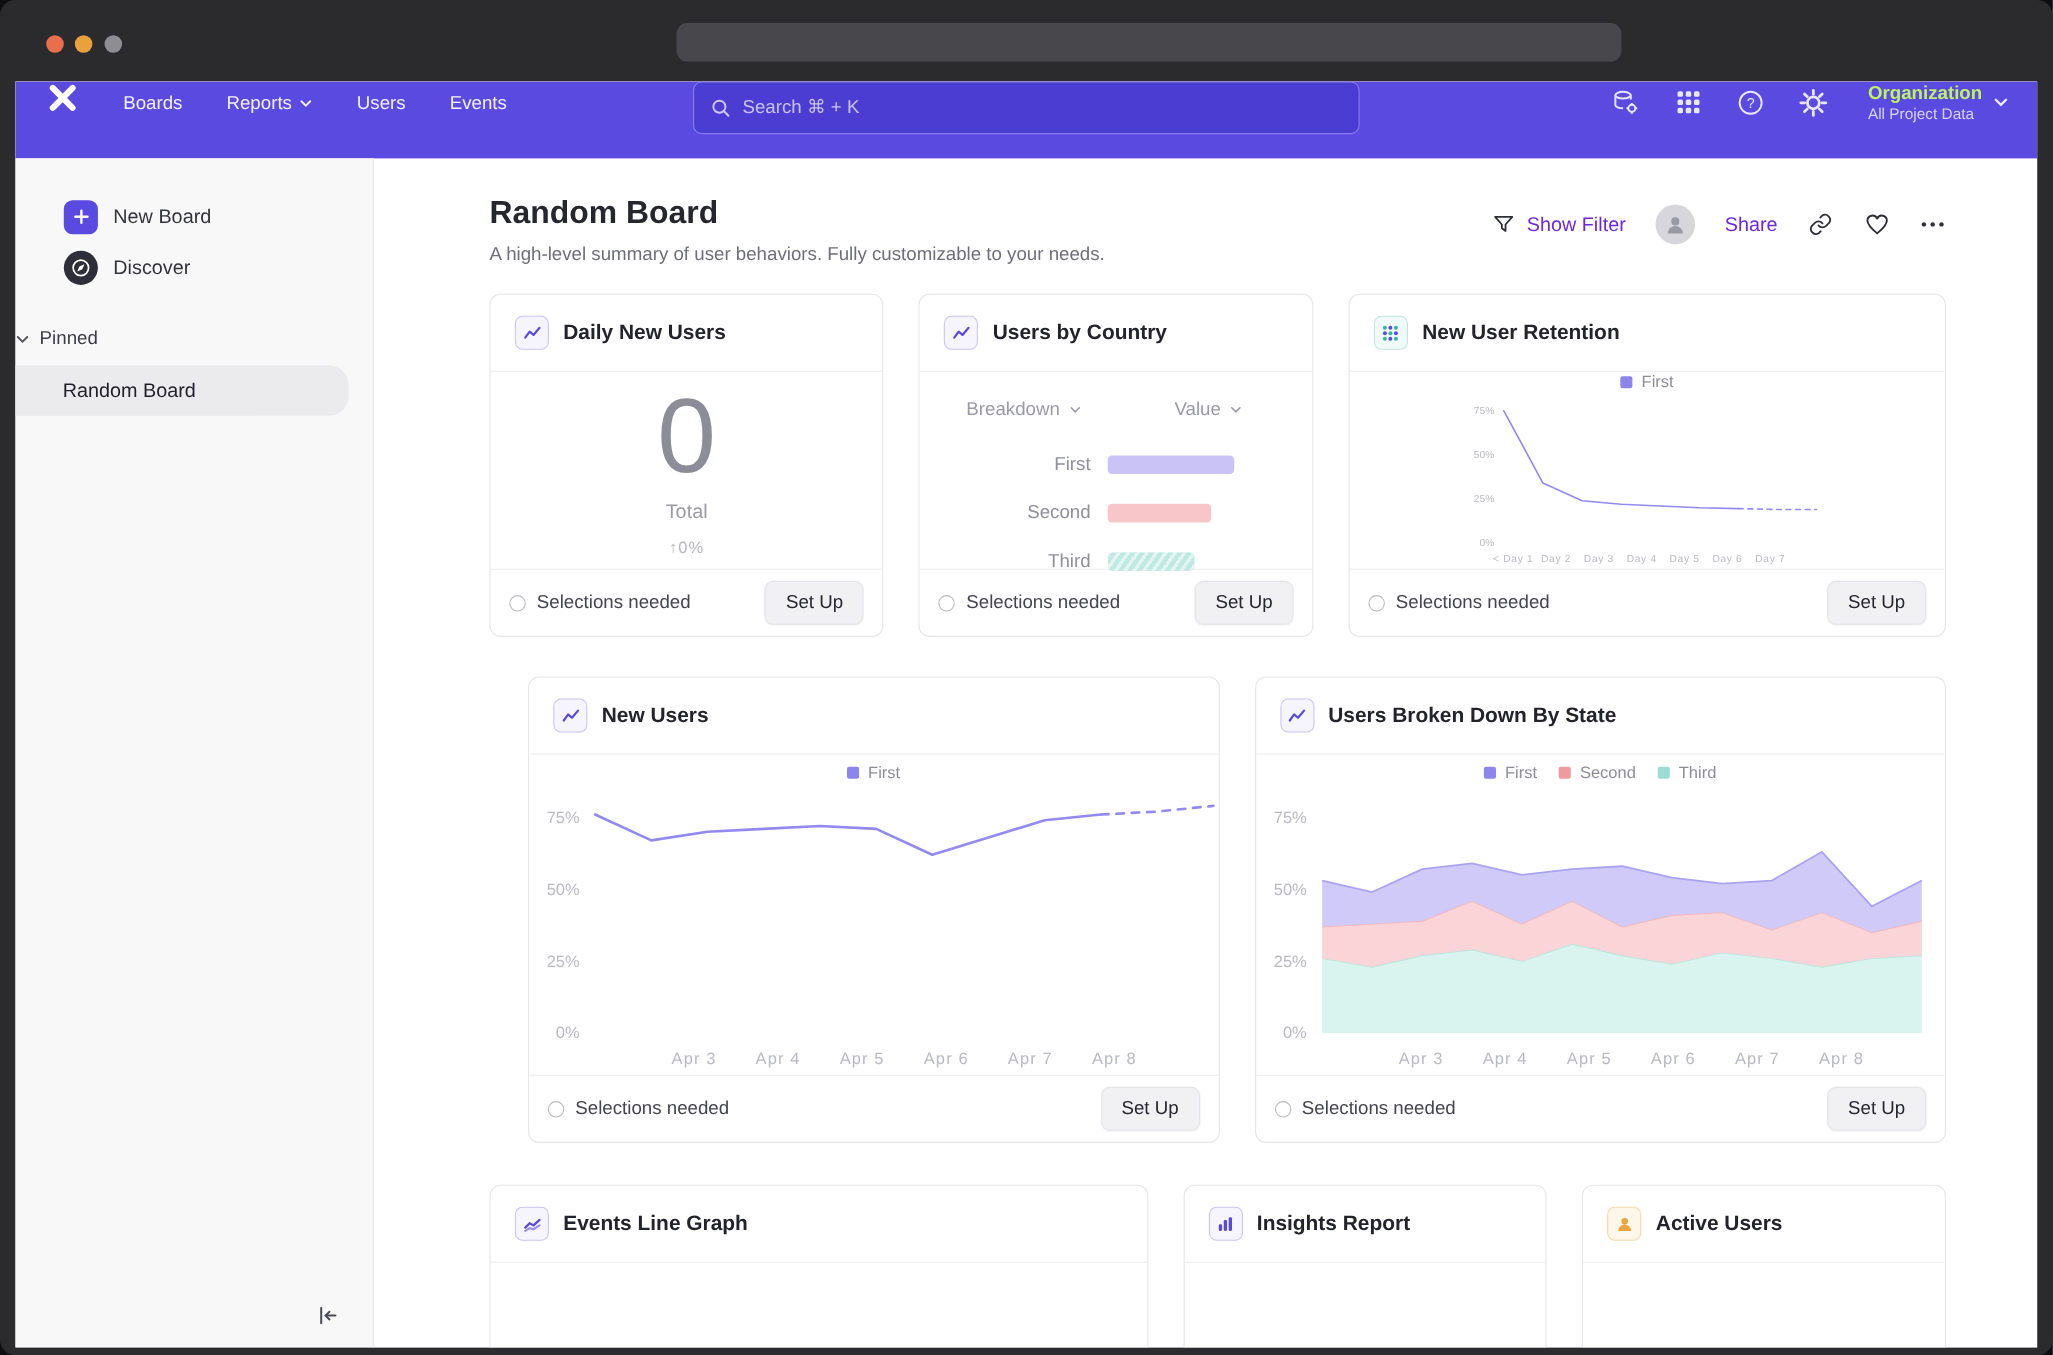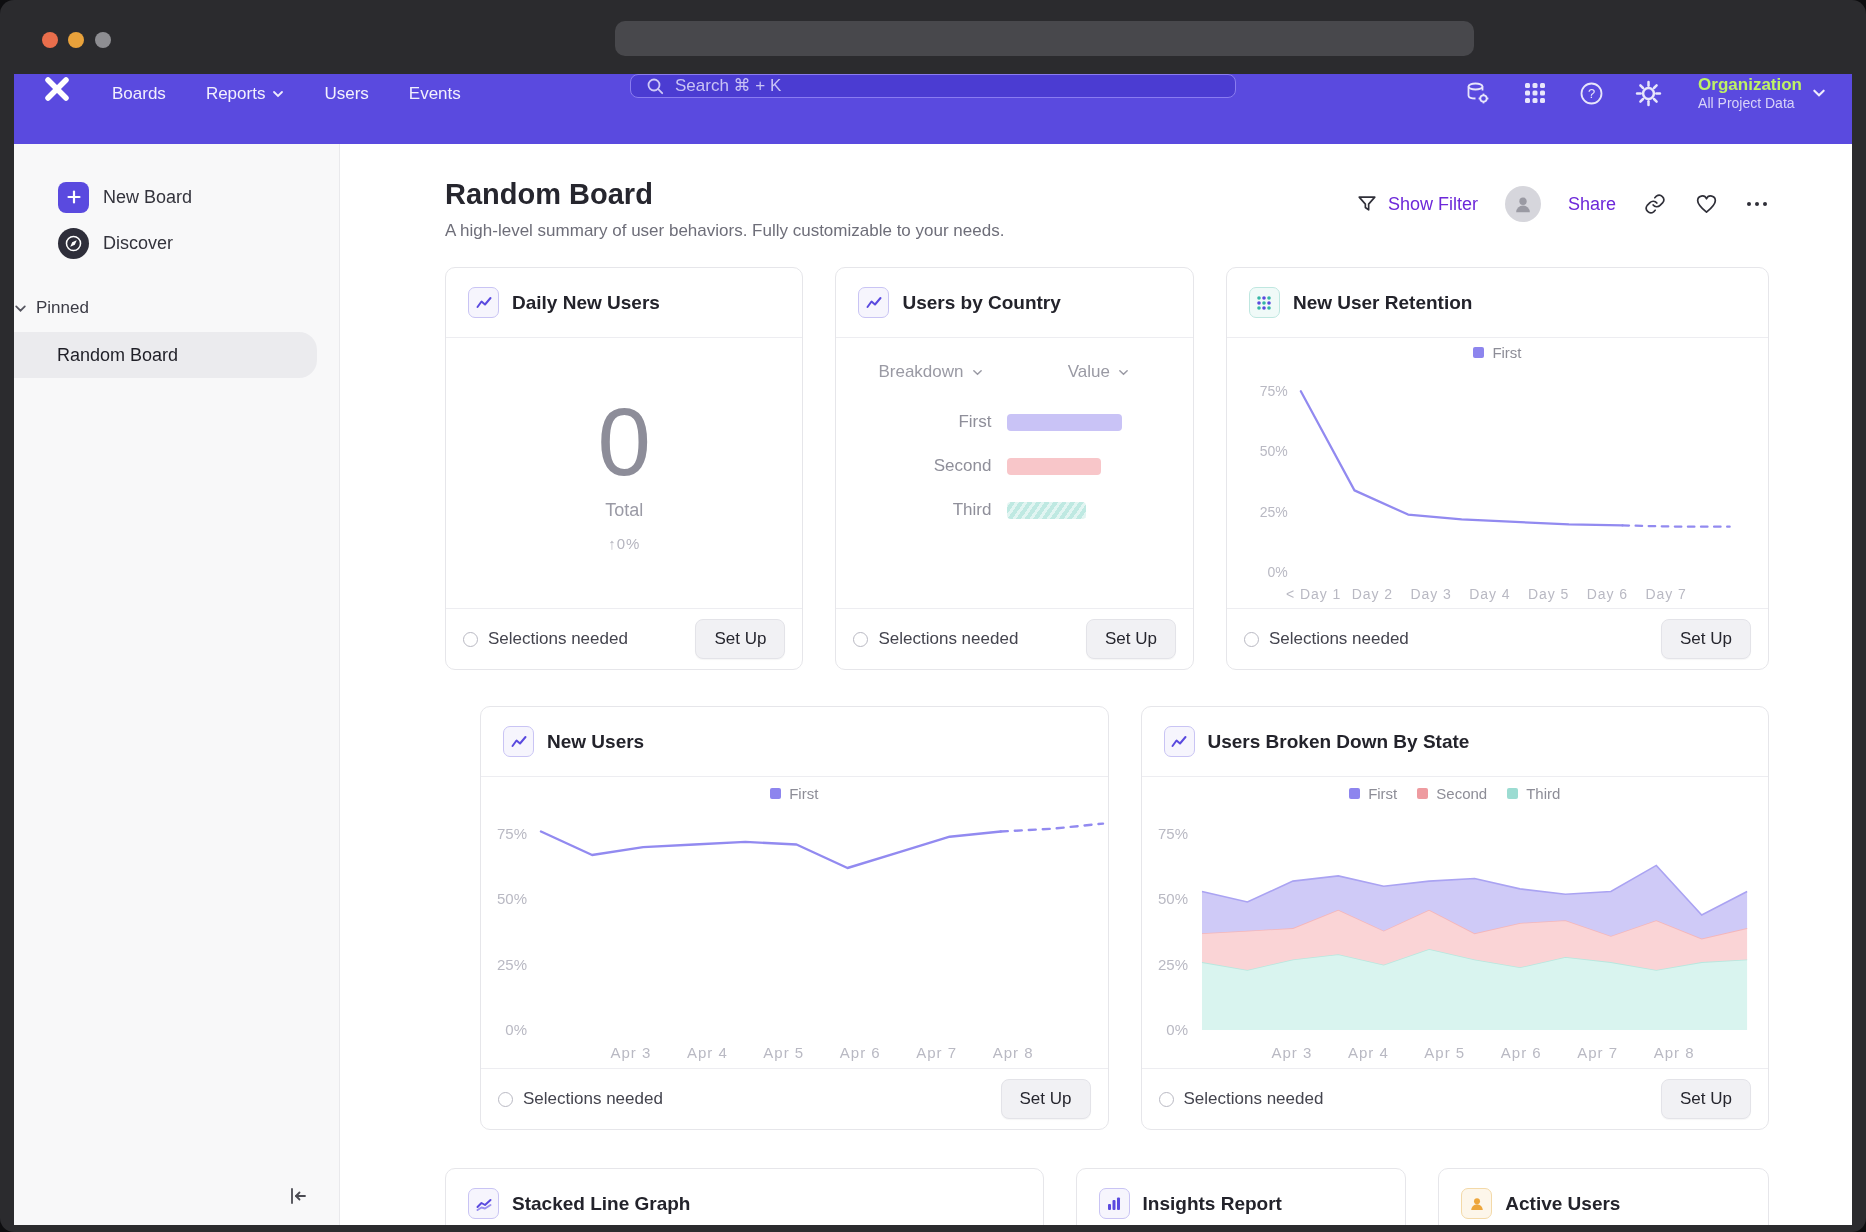--- a/index.html
+++ b/index.html
@@ -14,21 +14,21 @@
   .tl-gray { left:95px; background:#8e8e92; }
   .url-pill { position:absolute; left:615px; top:21px; width:859px; height:35px; background:#48484c; border-radius:10px; }
 
   
   .app { position:absolute; left:14px; right:14px; top:74px; bottom:7px; background:#ffffff; display:flex; flex-direction:column; overflow:hidden; }
 
   
   .nav { flex:0 0 70px; background:#5a4adf; display:flex; align-items:flex-start; padding:0 26px 0 28px; position:relative; color:#fff; }
   .logo { width:30px; height:30px; margin-right:40px; flex:0 0 auto; }
   .nav-item { display:flex; align-items:center; gap:7px; font-size:17px; color:#f2f0fd; padding:10px 0; margin-right:40px; cursor:pointer; white-space:nowrap; }
-  .search-box { position:absolute; left:50%; transform:translateX(-50%); width:606px; height:24px; background:#4b3cd2; border:1.5px solid #8a7cf0; border-radius:8px; display:flex; align-items:center; padding:0 14px; gap:10px; }
+  .search-box { position:absolute; left:50%; transform:translateX(-50%); width:606px; height:48px; background:#4b3cd2; border:1.5px solid #8a7cf0; border-radius:8px; display:flex; align-items:center; padding:0 14px; gap:10px; }
   .search-box input { flex:1; background:transparent; border:none; outline:none; color:#fff; font-size:17px; font-family:"Liberation Sans",sans-serif; }
   .search-box input::placeholder { color:#c9c3f5; }
   .nav-right { margin-left:auto; display:flex; align-items:center; gap:30px; }
   .nav-ico { width:27px; height:27px; display:flex; align-items:center; justify-content:center; cursor:pointer; }
   .org { display:flex; align-items:center; gap:10px; cursor:pointer; margin-left:6px; }
   .org-texts { display:flex; flex-direction:column; align-items:flex-start; line-height:1.25; }
   .org-name { font-size:17px; font-weight:bold; color:#bef264; }
   .org-sub { font-size:14px; color:#d8d3f8; }
 
   
@@ -55,21 +55,21 @@
   .avatar { width:36px; height:36px; border-radius:50%; background:#d6d6dc; display:flex; align-items:center; justify-content:center; cursor:pointer; }
   .h-ico { width:24px; height:24px; display:flex; align-items:center; justify-content:center; cursor:pointer; }
 
   
   .grid1 { display:grid; grid-template-columns:1fr 1fr 1.515fr; gap:32px; margin-bottom:36px; }
   .grid2 { display:grid; grid-template-columns:1fr 1fr; gap:32px; margin-bottom:38px;margin-left:35px; }
   .grid3 { display:grid; grid-template-columns:1.81fr 1fr 1fr; gap:32px; }
 
   
   .card { border:1px solid #e6e6ea; border-radius:10px; background:#fff; display:flex; flex-direction:column; overflow:hidden; }
-  .grid1 .card { height:403px; }
+  .grid1 .card { height:312px; }
   .grid2 .card { height:424px; }
   .grid3 .card { height:220px; }
   .card-head { flex:0 0 auto; display:flex; align-items:center; gap:13px; padding:19px 22px; border-bottom:1px solid #ededf1; }
   .card-title { font-size:19px; font-weight:bold; color:#23232b; }
   .card-ico { width:31px; height:31px; border-radius:7px; border:1.5px solid #c9c4f4; background:#f6f5fd; display:flex; align-items:center; justify-content:center; flex:0 0 auto; }
   .card-ico.teal { border-color:#bfe7e0; background:#f0faf8; }
   .card-ico.orange { border-color:#f3d9a8; background:#fdf6ea; }
   .card-body { flex:1; position:relative; min-height:0; }
   .card-foot { flex:0 0 auto; border-top:1px solid #ededf1; display:flex; align-items:center; justify-content:space-between; padding:10px 17px; }
   .status { display:flex; align-items:center; gap:10px; font-size:17px; color:#44444e; }
@@ -501,21 +501,21 @@
 
         <div class="grid3">
           <div class="card">
             <div class="card-head">
               <span class="card-ico">
                 <svg width="18" height="18" viewBox="0 0 18 18">
                     <polyline points="2.5,12 6.5,8 10,10 15.5,5" fill="none" stroke="#5a4adf" stroke-width="2" stroke-linecap="round" stroke-linejoin="round"></polyline>
                     <polyline points="2.5,15 6.5,12.5 10,13.5 15.5,10" fill="none" stroke="#9a90ef" stroke-width="2" stroke-linecap="round" stroke-linejoin="round"></polyline>
                   </svg>
               </span>
-              <span class="card-title">Stacked Line Graph</span>
+              <span class="card-title">Events Line Graph</span>
             </div>
 
           </div>
           <div class="card">
             <div class="card-head">
               <span class="card-ico">
                 <svg width="18" height="18" viewBox="0 0 18 18" fill="#5a4adf">
                     <rect x="3" y="9" width="3" height="6" rx="1"></rect>
                     <rect x="7.5" y="5" width="3" height="10" rx="1"></rect>
                     <rect x="12" y="2.5" width="3" height="12.5" rx="1"></rect>

